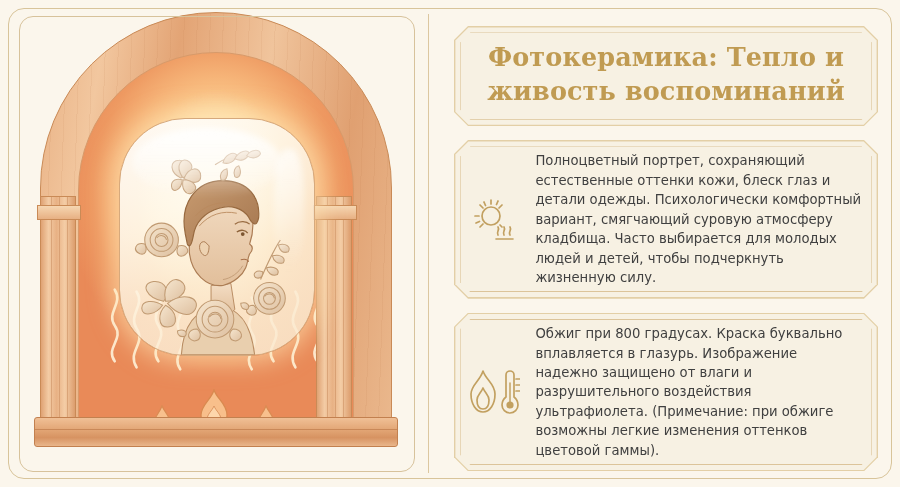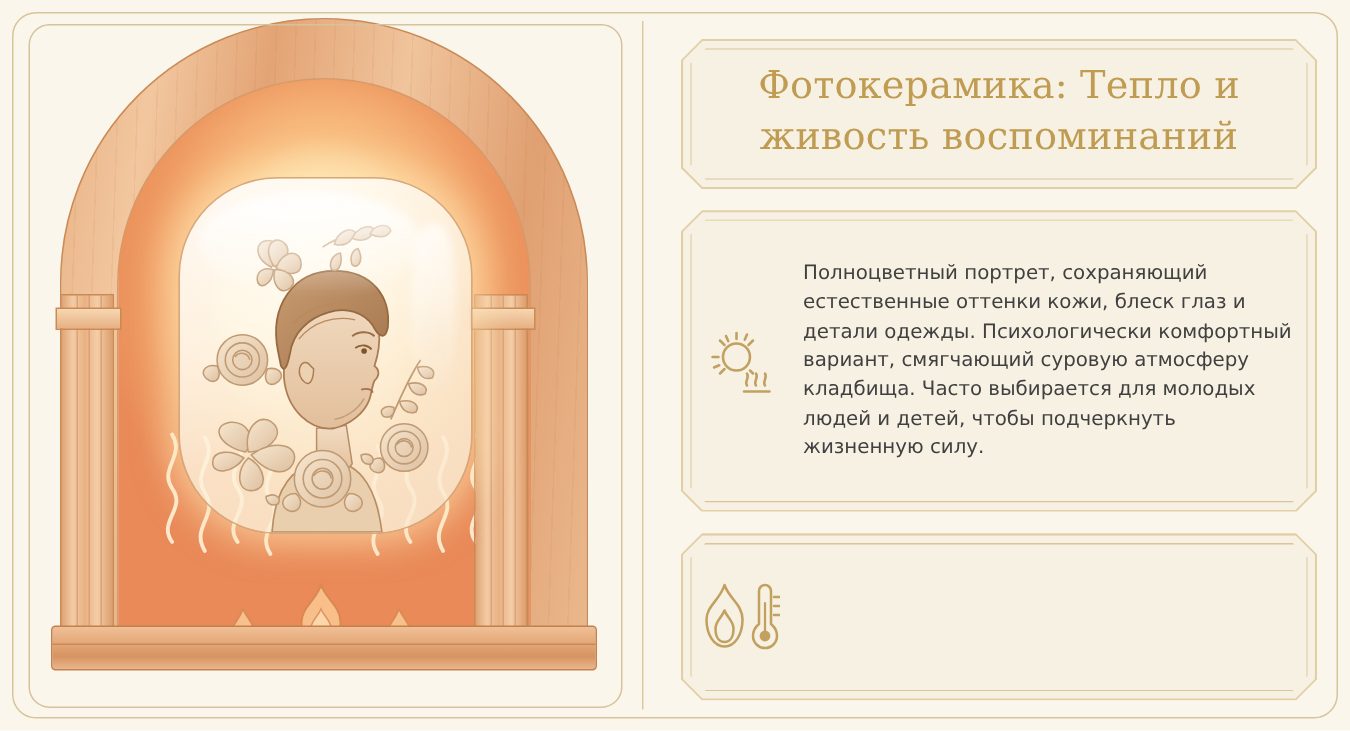--- a/index.html
+++ b/index.html
@@ -236,21 +236,21 @@
     -webkit-clip-path: polygon(10px 0, calc(100% - 10px) 0, 100% 10px, 100% calc(100% - 10px), calc(100% - 10px) 100%, 10px 100%, 0 calc(100% - 10px), 0 10px);
     clip-path: polygon(10px 0, calc(100% - 10px) 0, 100% 10px, 100% calc(100% - 10px), calc(100% - 10px) 100%, 10px 100%, 0 calc(100% - 10px), 0 10px);
     pointer-events: none;
   }
 
   
   .title-card { flex: 0 0 auto; }
   .title-card .card-inner { padding: 14px 18px 16px; }
   .title-text {
     font-family: "DejaVu Serif", serif;
-    font-weight: normal;
+    font-weight: bold;
     font-size: 25.5px;
     line-height: 1.32;
     color: #c09b52;
     text-align: center;
     letter-spacing: .1px;
     margin: 0;
   }
 
   
   .content-card { flex: 1 1 auto; display: flex; }
@@ -497,18 +497,19 @@
             <path d="M38 6 C38 3.8 39.8 2 42 2 C44.2 2 46 3.8 46 6 L46 28
                      C48.5 30 50 33 50 36 C50 40.4 46.4 44 42 44
                      C37.6 44 34 40.4 34 36 C34 33 35.5 30 38 28 Z"></path>
             <circle cx="42" cy="36" r="3.6" fill="#c2a060" stroke="none"></circle>
             <path d="M42 33 L42 14" stroke-width="1.5"></path>
             <path d="M48 10 L52 10"></path>
             <path d="M48 16 L52 16"></path>
             <path d="M48 22 L52 22"></path>
           </svg>
         </div>
+        <p class="card-text">Обжиг при 800 градусах. Краска буквально вплавляется в глазурь. Изображение надежно защищено от влаги и разрушительного воздействия ультрафиолета. (Примечание: при обжиге возможны легкие изменения оттенков цветовой гаммы).</p>
       </div>
     </div>
   </div>
 
   <div class="outer-frame"></div>
 </div>
 
 </body></html>

